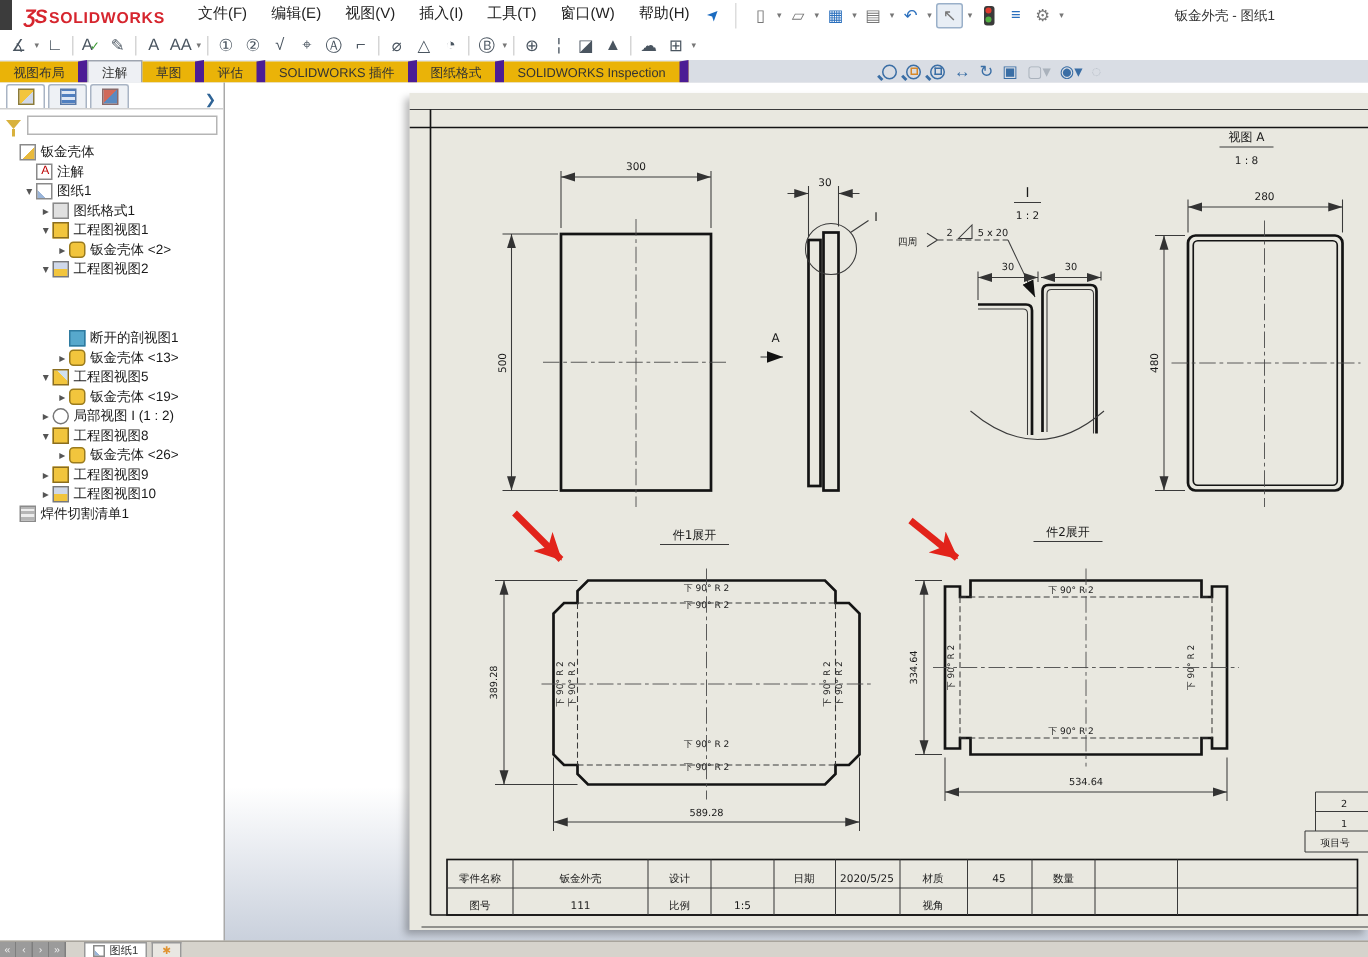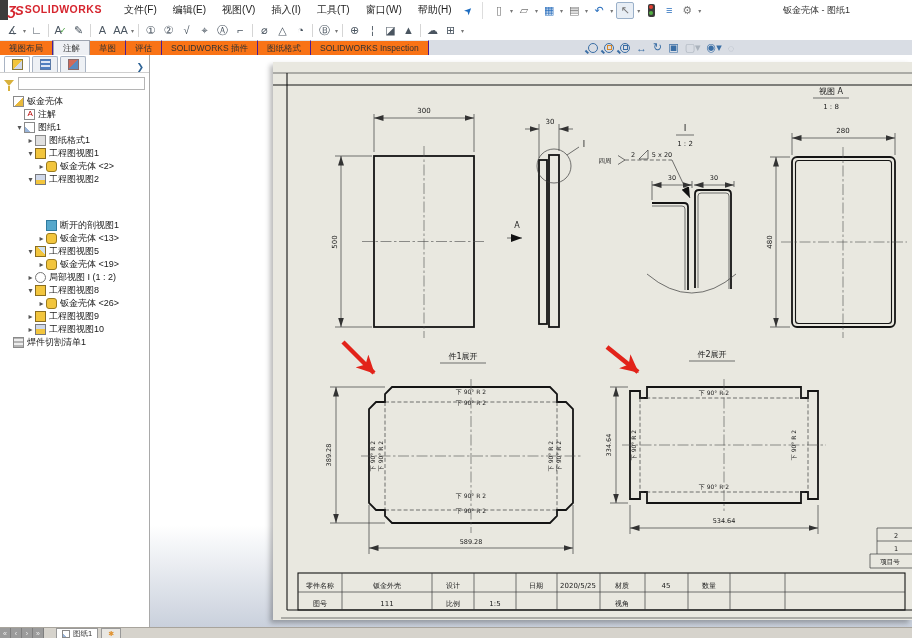--- a/index.html
+++ b/index.html
@@ -2,21 +2,21 @@
 <html><head>
 <meta charset="utf-8">
 <style>
   html,body{margin:0;padding:0;background:#888;}
   #app{position:relative;width:912px;height:638px;background:#fff;overflow:hidden;
        font-family:"Liberation Sans","DejaVu Sans",sans-serif;-webkit-font-smoothing:antialiased;}
   
   #edge{position:absolute;left:0;top:0;width:8px;height:20px;background:#3c3c3c;}
   #menubar{position:absolute;left:8px;top:0;right:0;height:20px;background:#fff;
            border-bottom:1px solid #e6e6e6;display:flex;align-items:center;}
-  #logo{display:flex;align-items:flex-start;margin-left:0;margin-right:14px;white-space:nowrap;}
+  #logo{display:flex;align-items:flex-end;margin-left:8px;margin-right:14px;white-space:nowrap;}
   #logo .mark{color:#d6252e;font-weight:bold;font-style:italic;font-size:13px;letter-spacing:-1px;}
   #logo .brand{color:#d6252e;font-weight:bold;font-size:10.5px;margin-left:2px;letter-spacing:.5px;}
   #menus{display:flex;align-items:center;}
   .menu-item{font-size:10px;color:#222;padding:0 8px;line-height:20px;cursor:default;}
   .pin{font-size:10px;color:#1b6bc0;margin:0 10px 0 4px;transform:rotate(-45deg);}
   #stdbar{display:flex;align-items:center;gap:2px;border-left:1px solid #ddd;padding-left:8px;}
   .tb{min-width:16px;height:15px;display:flex;align-items:center;justify-content:center;
       font-size:11px;color:#555;border-radius:2px;position:relative;}
   .tb.sel{border:1px solid #9ab0c9;background:#e8eef5;}
   .tbc{font-size:6px;color:#777;margin:0 1px;}
@@ -28,22 +28,22 @@
   
   #toolbar2{position:absolute;left:0;top:20px;right:0;height:20px;background:#fff;
             border-bottom:1px solid #d9d9d9;display:flex;align-items:center;padding-left:4px;gap:1px;}
   .tb2{min-width:17px;height:16px;display:flex;align-items:center;justify-content:center;
        font-size:11px;color:#4a5560;}
   .tb2 .grn{color:#3f9a36;font-size:8px;margin-left:-2px;}
   .sep{width:1px;height:13px;background:#d5d5d5;margin:0 2px;}
   
   #cmdband{position:absolute;left:0;top:40px;right:0;height:15px;background:#d9dde4;border-bottom:1px solid #b9bec7;}
   #cmdtabs{display:flex;height:100%;}
-  .cmtab{padding:0 9px;font-size:8.5px;line-height:14px;color:#333;background:#f97316;
-         border-right:1px solid #4c1d95;border-top:1px solid #e4e7ec;cursor:default;white-space:nowrap;}
+  .cmtab{padding:0 9px;font-size:8.5px;line-height:14px;color:#333;background:#eab308;
+         border-right:6px solid #4c1d95;border-top:1px solid #e4e7ec;cursor:default;white-space:nowrap;}
   .cmtab.active{background:#eef0f4;border:1px solid #9fa5b0;border-bottom:none;}
   
   #hud{position:absolute;top:41px;left:588px;display:flex;gap:6px;align-items:center;height:13px;}
   .hud-icon{display:flex;align-items:center;justify-content:center;font-size:11px;color:#3a6ea5;}
   .hud-icon.dim{color:#aab2bc;}
   .mag{width:8px;height:8px;border:1.6px solid #3a6ea5;border-radius:50%;position:relative;display:inline-block;}
   .mag::after{content:"";position:absolute;width:4px;height:1.6px;background:#3a6ea5;
               left:-4px;bottom:-1px;transform:rotate(45deg);}
   .mag.area::before{content:"";position:absolute;inset:1.5px;border:1px solid #d6882a;}
   .mag.prev::before{content:"";position:absolute;inset:1.5px;border:1px dashed #3a6ea5;}
@@ -132,21 +132,21 @@
         <span class="tb grey sel">↖</span>
         <span class="tbc">▾</span>
         <span class="tb">
           <span class="tl"></span>
         </span>
         <span class="tb blue">≡</span>
         <span class="tb grey">⚙</span>
         <span class="tbc">▾</span>
       </div>
   </div>
-  <div id="wintitle">钣金壳体 - 图纸1</div>
+  <div id="wintitle">钣金外壳 - 图纸1</div>
 
   <div id="toolbar2">
       <span class="tb2">∡</span>
       <span class="tbc">▾</span>
       <span class="tb2">∟</span>
       <span class="sep"></span>
       <span class="tb2">A<span class="grn">✓</span></span>
       <span class="tb2">✎</span>
       <span class="sep"></span>
       <span class="tb2 blue">A</span>

